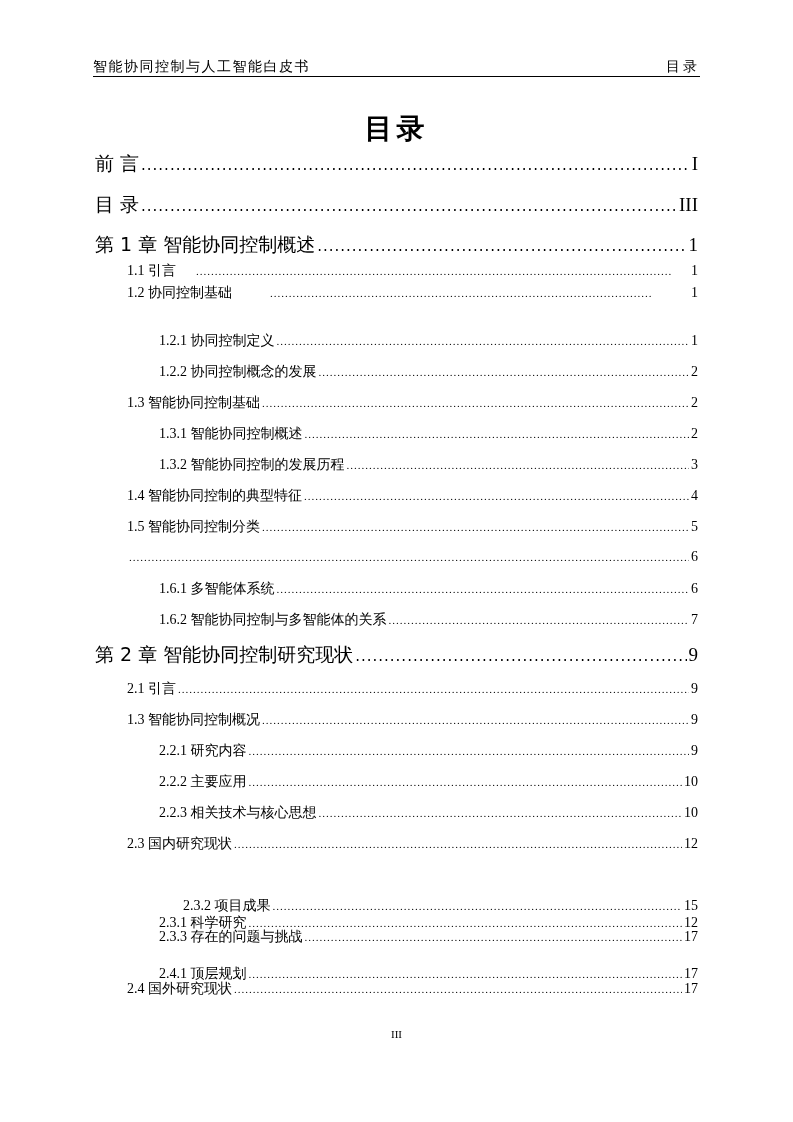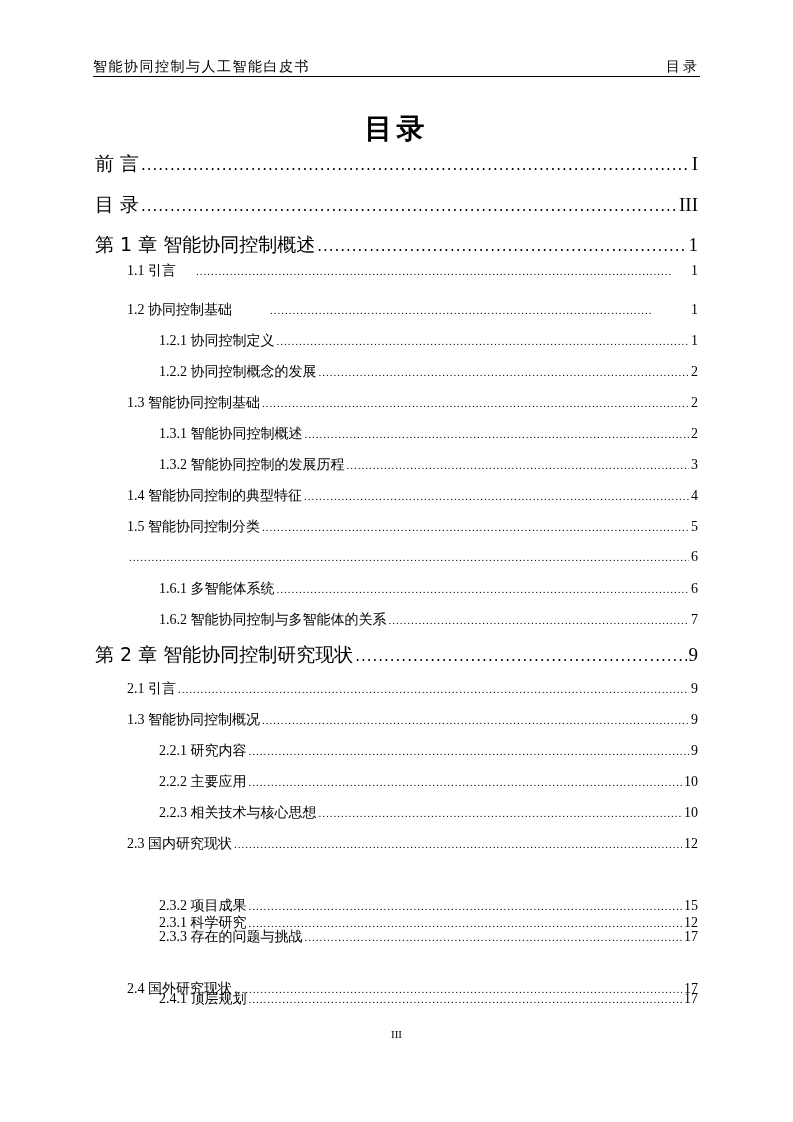--- a/index.html
+++ b/index.html
@@ -57,21 +57,21 @@
       <div class="entry lvl0" style="top: 232px;">
         <span class="label">第 1 章 智能协同控制概述</span>
         <span class="leader"></span>
         <span class="page-num">1</span>
       </div>
       <div class="entry lvl1" style="top: 262px; gap: 18px;">
         <span class="label">1.1 引言</span>
         <span class="leader"></span>
         <span class="page-num">1</span>
       </div>
-      <div class="entry lvl1" style="top: 301px; gap: 36px;">
+      <div class="entry lvl1" style="top: 284px; gap: 36px;">
         <span class="label">1.2 协同控制基础</span>
         <span class="leader"></span>
         <span class="page-num">1</span>
       </div>
       <div class="entry lvl2" style="top: 332px;">
         <span class="label">1.2.1 协同控制定义</span>
         <span class="leader"></span>
         <span class="page-num">1</span>
       </div>
       <div class="entry lvl2" style="top: 363px;">
@@ -151,36 +151,36 @@
       <div class="entry lvl1" style="top: 835px;">
         <span class="label">2.3 国内研究现状</span>
         <span class="leader"></span>
         <span class="page-num">12</span>
       </div>
       <div class="entry lvl2" style="top: 866px; margin-top: 48px;">
         <span class="label">2.3.1 科学研究</span>
         <span class="leader"></span>
         <span class="page-num">12</span>
       </div>
-      <div class="entry lvl2" style="top: 897px;">
+      <div class="entry lvl2" style="top: 897px; margin-left: 24px;">
         <span class="label">2.3.2 项目成果</span>
         <span class="leader"></span>
         <span class="page-num">15</span>
       </div>
       <div class="entry lvl2" style="top: 928px;">
         <span class="label">2.3.3 存在的问题与挑战</span>
         <span class="leader"></span>
         <span class="page-num">17</span>
       </div>
       <div class="entry lvl1" style="top: 959px; margin-top: 21px;">
         <span class="label">2.4 国外研究现状</span>
         <span class="leader"></span>
         <span class="page-num">17</span>
       </div>
-      <div class="entry lvl2" style="top: 990px;">
+      <div class="entry lvl2" style="top: 965px;">
         <span class="label">2.4.1 顶层规划</span>
         <span class="leader"></span>
         <span class="page-num">17</span>
       </div>
     </div>
 
   <div class="footer">III</div>
 </div>
 
 </body></html>

